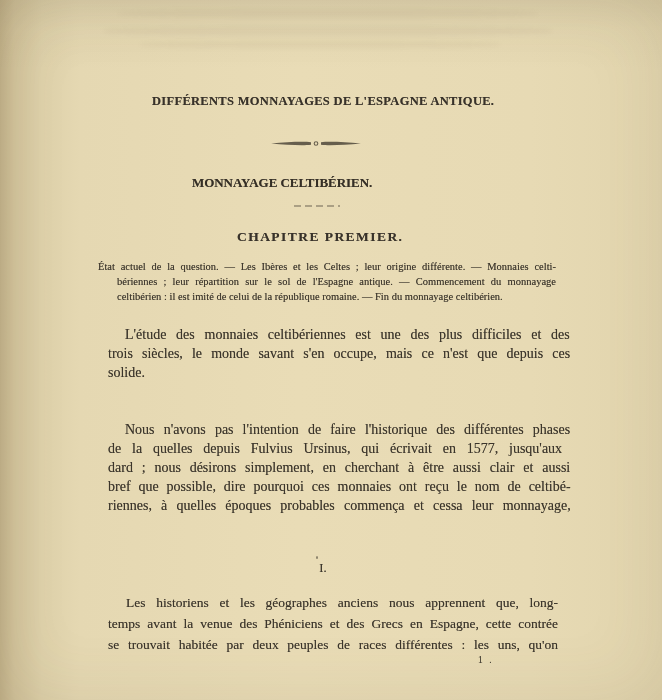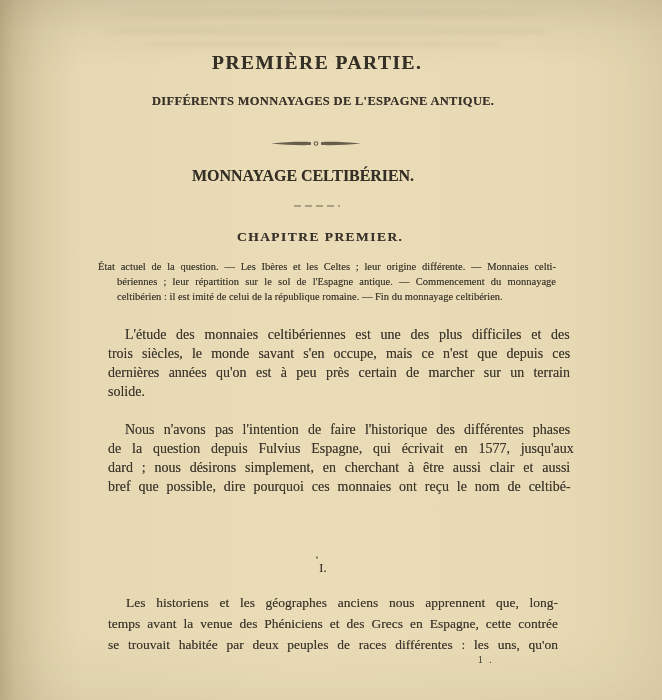--- a/index.html
+++ b/index.html
@@ -13,21 +13,21 @@
       linear-gradient(180deg, rgba(110,98,70,0.10) 0px, rgba(110,98,70,0.03) 30px, rgba(0,0,0,0) 70px),
       linear-gradient(90deg, #c2b28a 0px, #d2c39b 14px, #ded1aa 42px, #e5d8b2 80px, #e9dcb6 45%, #e7dab4 80%, #e2d5ae 100%);
     box-shadow: inset 0 0 70px rgba(95,84,58,0.12);
   }
   .abs{position:absolute;}
   .ink{text-shadow:0 0 0.6px rgba(59,53,43,0.55);}
   .fi{display:inline-block;white-space:nowrap;}
 
   .h1{font-size:19.5px;font-weight:bold;letter-spacing:2px;color:#352f26;}
   .h2{font-size:12.5px;font-weight:bold;letter-spacing:1px;color:#38322a;}
-  .h3{font-size:16px;font-weight:bold;letter-spacing:2px;color:#352f26;}
+  .h3{font-size:13px;font-weight:bold;letter-spacing:2px;color:#352f26;margin-top:8px;}
   .h4{font-size:13.5px;font-weight:bold;letter-spacing:1px;color:#38322a;}
   .secnum{font-size:12.5px;text-align:center;}
 
   .aline{height:15px;line-height:15px;font-size:10.5px;}
   .aline.hang{padding-left:19px;}
 
   .bline{height:19px;line-height:19px;font-size:14px;}
   .bline.indent{padding-left:17px;}
   .cline{height:21px;line-height:21px;font-size:13.5px;}
   .cline.indent{padding-left:18px;}
@@ -43,23 +43,20 @@
 </style>
 </head>
 <body>
 
 <div class="page">
 
   <div class="ghost" style="left:118px;top:9px;width:420px;height:9px;"></div>
   <div class="ghost" style="left:104px;top:26px;width:448px;height:10px;"></div>
   <div class="ghost" style="left:140px;top:41px;width:360px;height:7px;"></div>
 
-  <div class="abs ink h1" style="left:212px;top:52px;width:211px;">
-    <span class="fi" style="letter-spacing: 1.50729px;">PREMIÈRE PARTIE.</span>
-  </div>
 
   <div class="abs ink h2" style="left:152px;top:94px;width:343px;">
     <span class="fi" style="letter-spacing: 0.306548px; text-align: center;">DIFFÉRENTS MONNAYAGES DE L'ESPAGNE ANTIQUE.</span>
   </div>
 
   <div class="abs" style="left:271px;top:134px;width:90px;height:9px;opacity:0.82;">
     <svg width="90" height="9" viewBox="0 0 90 9">
       <g fill="#4a4336" stroke="none">
         <path d="M0 4.5 C16 3.0 32 2.3 40 3.2 L40 5.8 C32 6.7 16 6.0 0 4.5 Z"></path>
         <path d="M90 4.5 C74 3.0 58 2.3 50 3.2 L50 5.8 C58 6.7 74 6.0 90 4.5 Z"></path>
@@ -80,29 +77,29 @@
 
   <div class="abs ink" style="left:98px;top:259px;width:458px;">
     <div class="aline"><span class="fi" style="word-spacing: 3.1296px;">État actuel de la question. — Les Ibères et les Celtes ; leur origine différente. — Monnaies celti-</span></div>
     <div class="aline hang"><span class="fi" style="word-spacing: 3.61298px;">bériennes ; leur répartition sur le sol de l'Espagne antique. — Commencement du monnayage</span></div>
     <div class="aline hang"><span class="fi">celtibérien : il est imité de celui de la république romaine. — Fin du monnayage celtibérien.</span></div>
   </div>
 
   <div class="abs ink" style="left:108px;top:325px;width:448px;">
     <div class="bline indent"><span class="fi" style="word-spacing: 6.21719px;">L'étude des monnaies celtibériennes est une des plus difficiles et des</span></div>
     <div class="bline"><span class="fi" style="word-spacing: 5.625px;">trois siècles, le monde savant s'en occupe, mais ce n'est que depuis ces</span></div>
-    <div class="bline"><span class="fi" style="word-spacing: 5.83203px;">dernières années qu'on est à peu près certain de marcher sur un terrain</span></div>
     <div class="bline"><span class="fi">solide.</span></div>
   </div>
 
   <div class="abs ink" style="left:108px;top:420px;width:448px;">
     <div class="bline indent"><span class="fi" style="word-spacing: 5.57292px;">Nous n'avons pas l'intention de faire l'historique des différentes phases</span></div>
-    <div class="bline"><span class="fi" style="word-spacing: 7.28594px;">de la question depuis Fulvius Espagne, qui écrivait en 1577, jusqu'aux</span></div>
+    <div class="bline"><span class="fi" style="word-spacing: 7.28594px;">de la quelles depuis Fulvius Ursinus, qui écrivait en 1577, jusqu'aux</span></div>
     <div class="bline"><span class="fi" style="word-spacing: 5.3112px;">dard ; nous désirons simplement, en cherchant à être aussi clair et aussi</span></div>
     <div class="bline"><span class="fi" style="word-spacing: 4.3737px;">bref que possible, dire pourquoi ces monnaies ont reçu le nom de celtibé-</span></div>
+    <div class="bline"><span class="fi" style="word-spacing: 5.6684px;">riennes, à quelles époques probables commença et cessa leur monnayage,</span></div>
   </div>
 
   <div class="speck" style="left:316px;top:556px;"></div>
   <div class="abs ink secnum" style="left:308px;top:561px;width:30px;">
     <span>I.</span>
   </div>
 
   <div class="abs ink" style="left:108px;top:592px;width:450px;">
     <div class="cline indent"><span class="fi" style="word-spacing: 7.34375px;">Les historiens et les géographes anciens nous apprennent que, long-</span></div>
     <div class="cline"><span class="fi" style="word-spacing: 3.60677px;">temps avant la venue des Phéniciens et des Grecs en Espagne, cette contrée</span></div>

